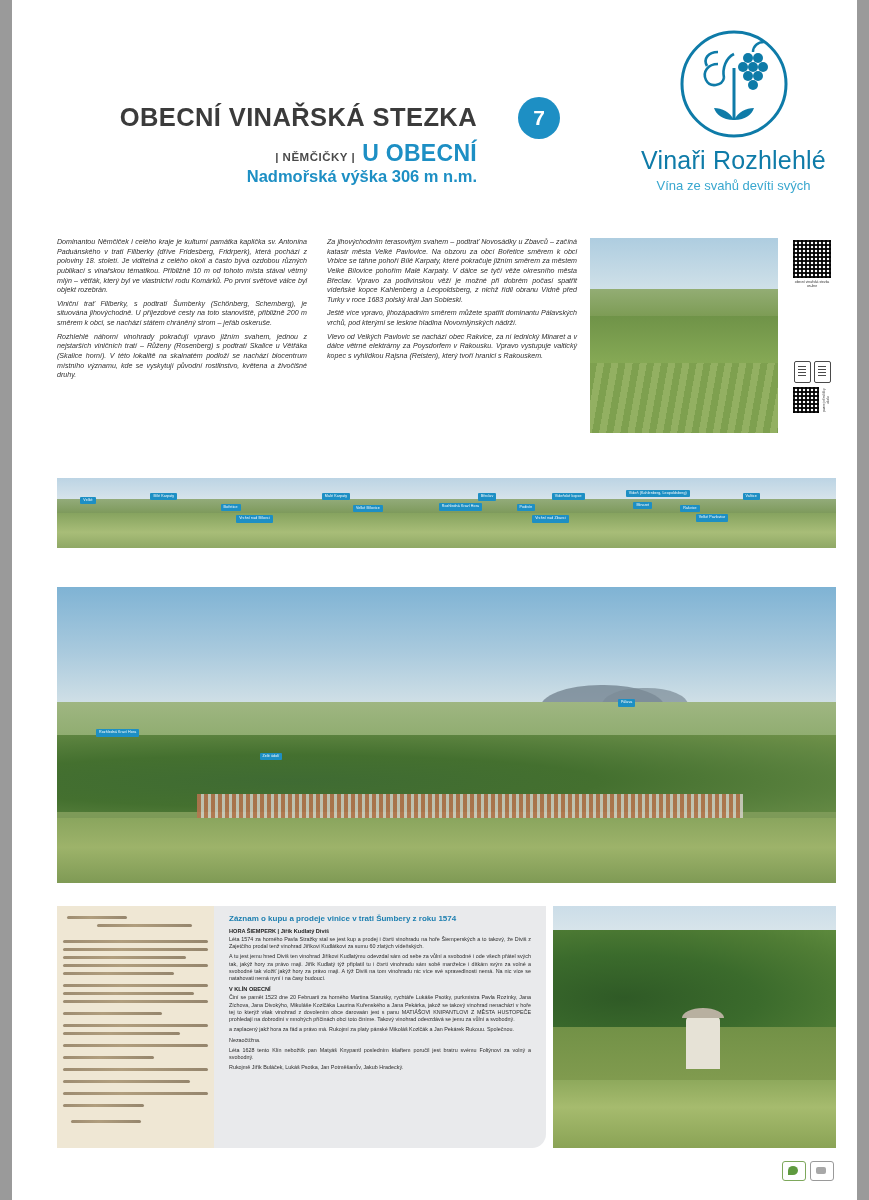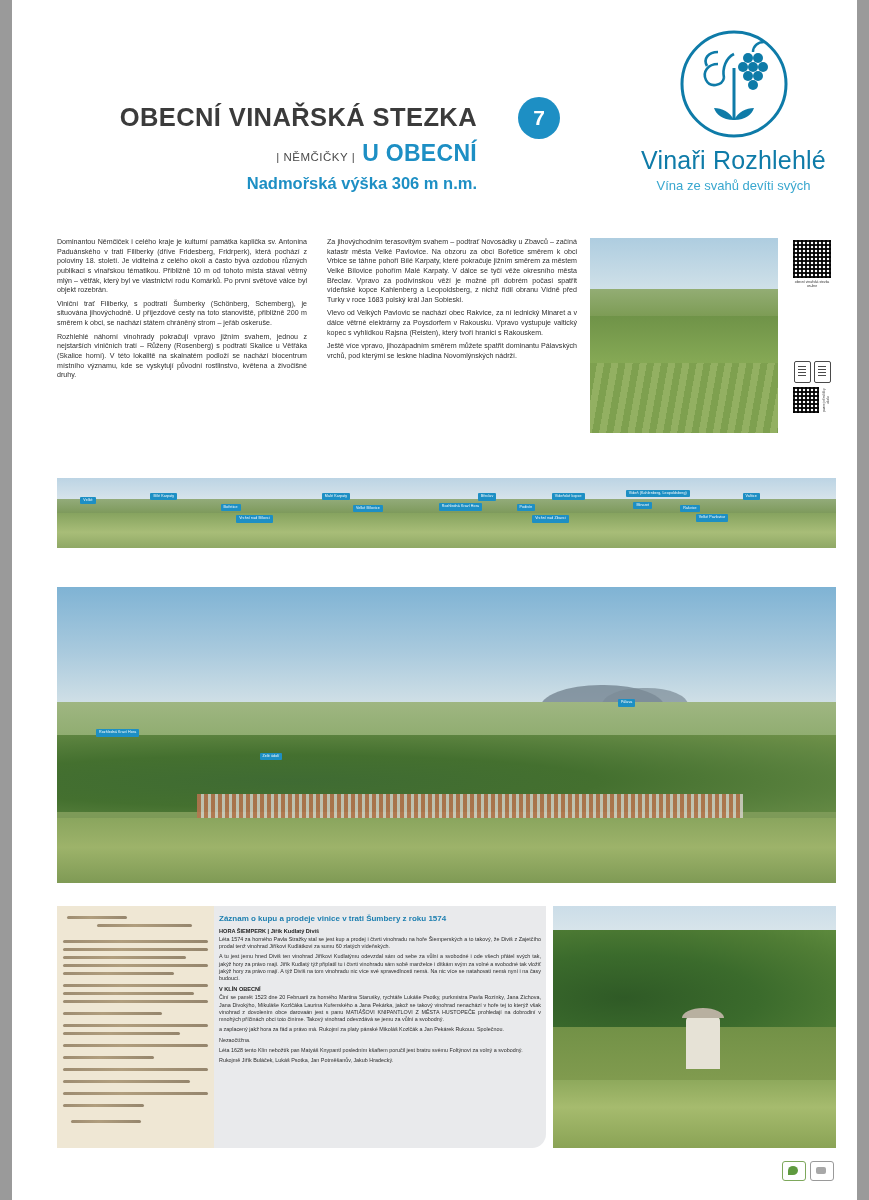--- a/index.html
+++ b/index.html
@@ -45,30 +45,29 @@
     margin-top: 9px;
     display: flex;
     justify-content: flex-end;
     align-items: baseline;
     gap: 7px;
   }
   .title-village {
     font-size: 11.5px;
     color: #4a4a4a;
     letter-spacing: 0.5px;
-    font-weight: normal;
+    font-weight: bold;
   }
   .title-place {
     font-size: 23px;
     font-weight: bold;
     color: #1d8fc4;
     letter-spacing: 0.3px;
   }
   .title-alt {
-    margin-top: 7px;
     font-size: 16.5px;
     color: #1d8fc4;
     font-weight: bold;
   }
 
   .badge-num {
     position: absolute;
     left: 506px;
     top: 97px;
     width: 42px;
@@ -117,21 +116,21 @@
     display: flex;
     gap: 20px;
   }
   .col {
     width: 250px;
     font-size: 7.1px;
     line-height: 1.36;
     color: #2f2f2f;
     text-align: justify;
   }
-  .col p { margin: 0 0 4px 0; }
+  .col p { margin: 0 0 4px 0; font-style: italic; }
 
   
   .photo-top {
     position: absolute;
     left: 578px;
     top: 238px;
     width: 188px;
     height: 195px;
     background: linear-gradient(170deg,#8bb6cf 0%, #9fc4d8 22%, #7d9c55 38%, #6f9348 58%, #8bac5e 78%, #9cb86a 100%);
     overflow: hidden;
@@ -304,21 +303,21 @@
     border-radius: 2px;
   }
   .doc-panel {
     position: absolute;
     left: 202px;
     top: 906px;
     width: 332px;
     height: 242px;
     background: #e9eaec;
     border-radius: 0 0 14px 0;
-    padding: 8px 5px;
+    padding: 8px 15px;
     box-sizing: border-box;
   }
   .doc-title {
     font-size: 8px;
     font-weight: bold;
     color: #1d7fb0;
     margin-bottom: 5px;
   }
   .doc-h {
     font-size: 5.6px;
@@ -431,22 +430,22 @@
   </div>
 
   <div class="cols">
     <div class="col">
       <p>Dominantou Němčiček i celého kraje je kulturní památka kaplička sv. Antonína Paduánského v trati Filiberky (dříve Fridesberg, Fridrperk), která pochází z poloviny 18. století. Je viditelná z celého okolí a často bývá ozdobou různých publikací s vinařskou tématikou. Přibližně 10 m od tohoto místa stával větrný mlýn – větřák, který byl ve vlastnictví rodu Komárků. Po první světové válce byl objekt rozebrán.</p>
       <p>Viniční trať Filiberky, s podtratí Šumberky (Schönberg, Schemberg), je situována jihovýchodně. U příjezdové cesty na toto stanoviště, přibližně 200 m směrem k obci, se nachází státem chráněný strom – jeřáb oskeruše.</p>
       <p>Rozhlehlé náhorní vinohrady pokračují vpravo jižním svahem, jednou z nejstarších viničních tratí – Růženy (Rosenberg) s podtratí Skalice u Větřáka (Skalice horní). V této lokalitě na skalnatém podloží se nachází biocentrum místního významu, kde se vyskytují původní rostlinstvo, květena a živočišné druhy.</p>
     </div>
     <div class="col">
       <p>Za jihovýchodním terasovitým svahem – podtrať Novosádky u Zbavců – začíná katastr města Velké Pavlovice. Na obzoru za obcí Bořetice směrem k obci Vrbice se táhne pohoří Bílé Karpaty, které pokračuje jižním směrem za městem Velké Bílovice pohořím Malé Karpaty. V dálce se tyčí věže okresního města Břeclav. Vpravo za podivínskou věží je možné při dobrém počasí spatřit vídeňské kopce Kahlenberg a Leopoldsberg, z nichž řídil obranu Vídně před Turky v roce 1683 polský král Jan Sobieski.</p>
+      <p>Ještě více vpravo, jihozápadním směrem můžete spatřit dominantu Pálavských vrchů, pod kterými se leskne hladina Novomlýnských nádrží.</p>
       <p>Vlevo od Velkých Pavlovic se nachází obec Rakvice, za ní lednický Minaret a v dálce větrné elektrárny za Poysdorfem v Rakousku. Vpravo vystupuje valtický kopec s vyhlídkou Rajsna (Reisten), který tvoří hranici s Rakouskem.</p>
-      <p>Ještě více vpravo, jihozápadním směrem můžete spatřit dominantu Pálavských vrchů, pod kterými se leskne hladina Novomlýnských nádrží.</p>
     </div>
   </div>
 
   <div class="photo-top">
     <div class="sky"></div>
     <div class="band" style="top:26%;height:14%;background:linear-gradient(180deg,#93ad74,#7d9c55);"></div>
     <div class="band" style="top:40%;height:24%;background:linear-gradient(180deg,#6f9348,#86a955);"></div>
     <div class="band" style="top:64%;height:36%;background:repeating-linear-gradient(100deg,#7ea04f 0 7px,#93b062 7px 14px);"></div>
   </div>
 

